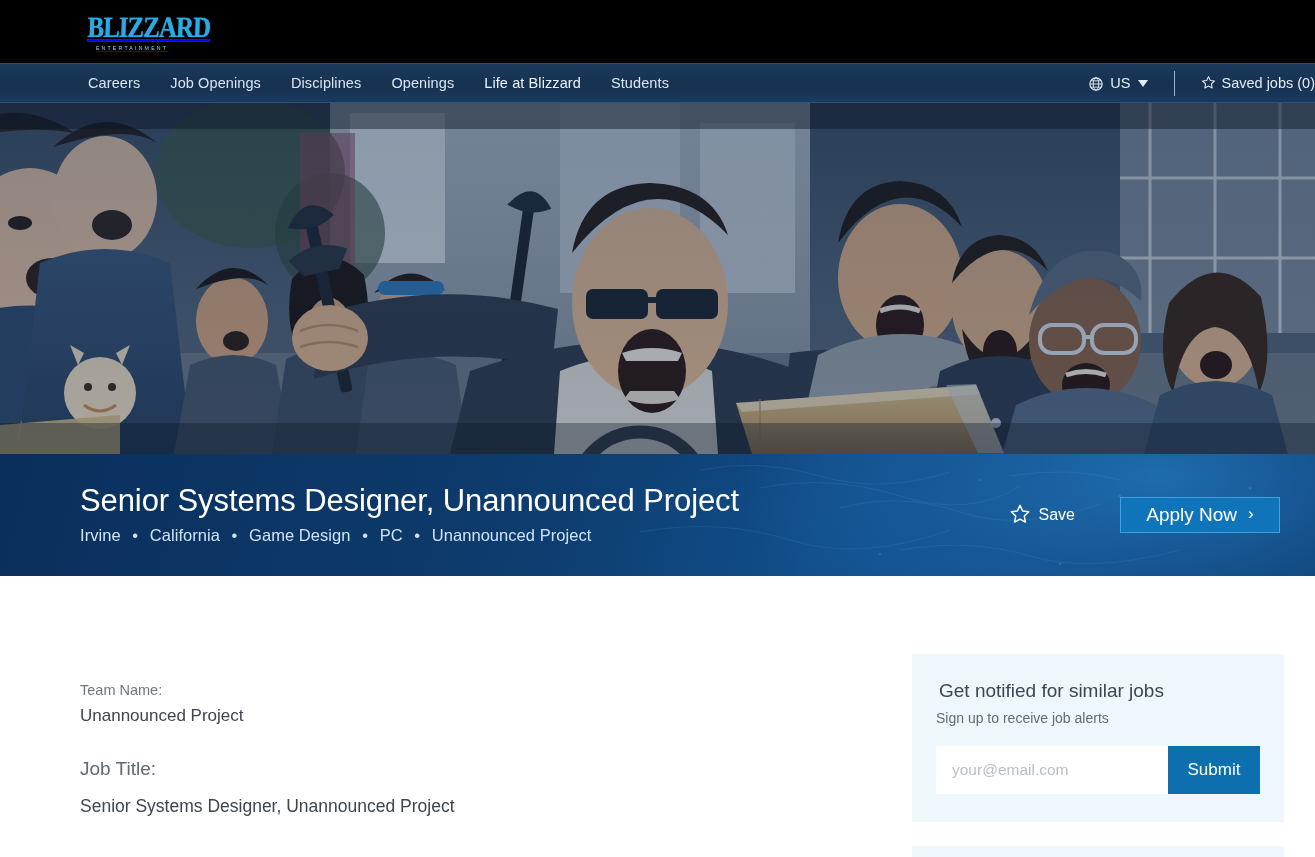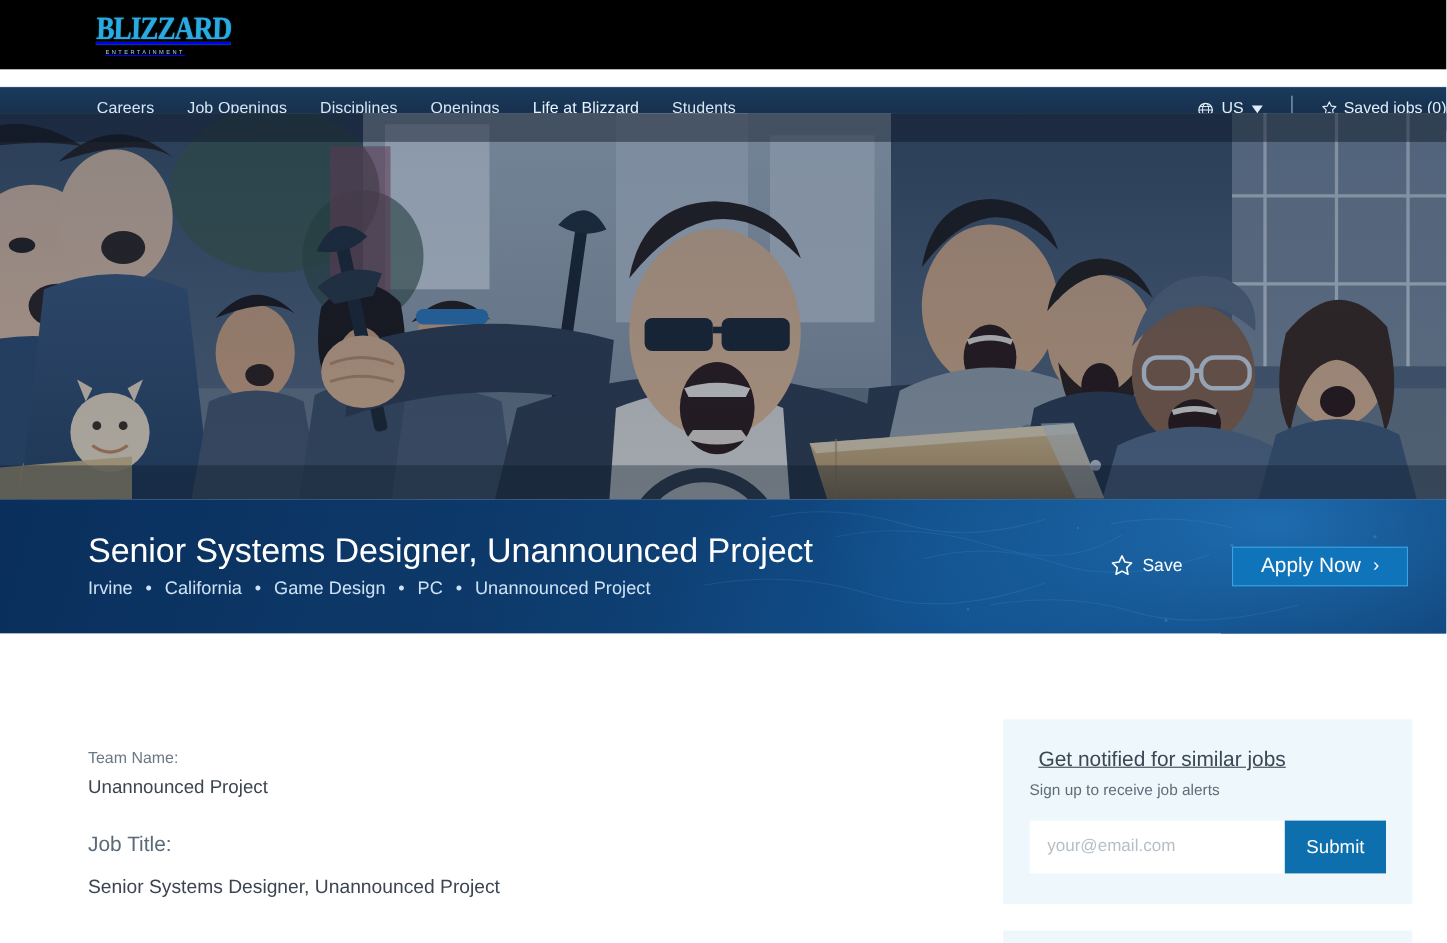--- a/index.html
+++ b/index.html
@@ -41,21 +41,21 @@
     font-size: 5.2px;
     letter-spacing: 2.2px;
     color: #9fd8f2;
     margin-top: 7px;
     text-align: center;
     width: 88px;
   }
 
   
   .nav-bar {
-    position: absolute; top: 79px; left: 0;
+    position: absolute; top: 63px; left: 0;
     width: 1315px; height: 40px;
     background: linear-gradient(180deg, #1b3a5c 0%, #17314f 55%, #1a3a5e 100%);
     border-top: 1px solid #2c5075;
     border-bottom: 1px solid #2a527c;
     display: flex; align-items: center;
   }
   .nav-left { display: flex; align-items: center; margin-left: 88px; }
   .nav-link {
     color: #d8e6f2;
     font-size: 14.5px;
@@ -178,23 +178,22 @@
 
   
   .col-right { position: absolute; left: 912px; top: 78px; width: 372px; }
   .alert-card {
     background: #eef7fb;
     padding: 26px 24px 28px 24px;
   }
   .alert-title {
     color: #3b4753;
     font-size: 19px;
-    margin: 0 0 8px 8px;
+    margin: 0 0 8px 3px;
     font-weight: normal;
-    text-decoration: underline;
   }
   .alert-sub {
     color: #5f6d7a;
     font-size: 14px;
     margin: 0 0 20px 0;
   }
   .alert-form { display: flex; }
   .email-input {
     flex: 1;
     height: 48px;

